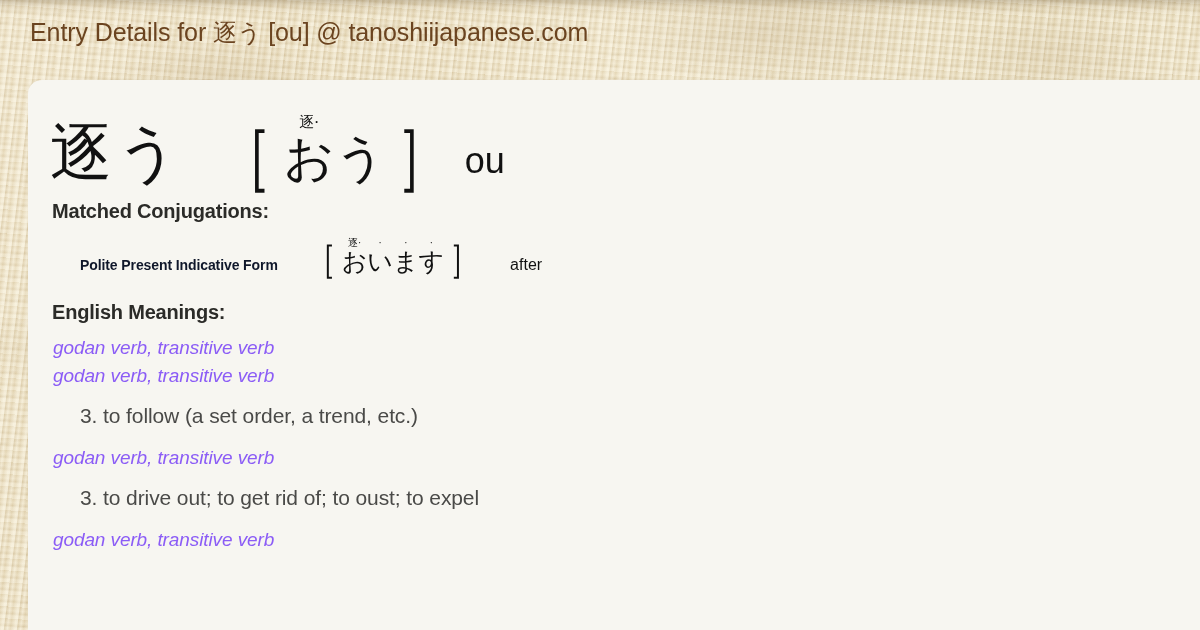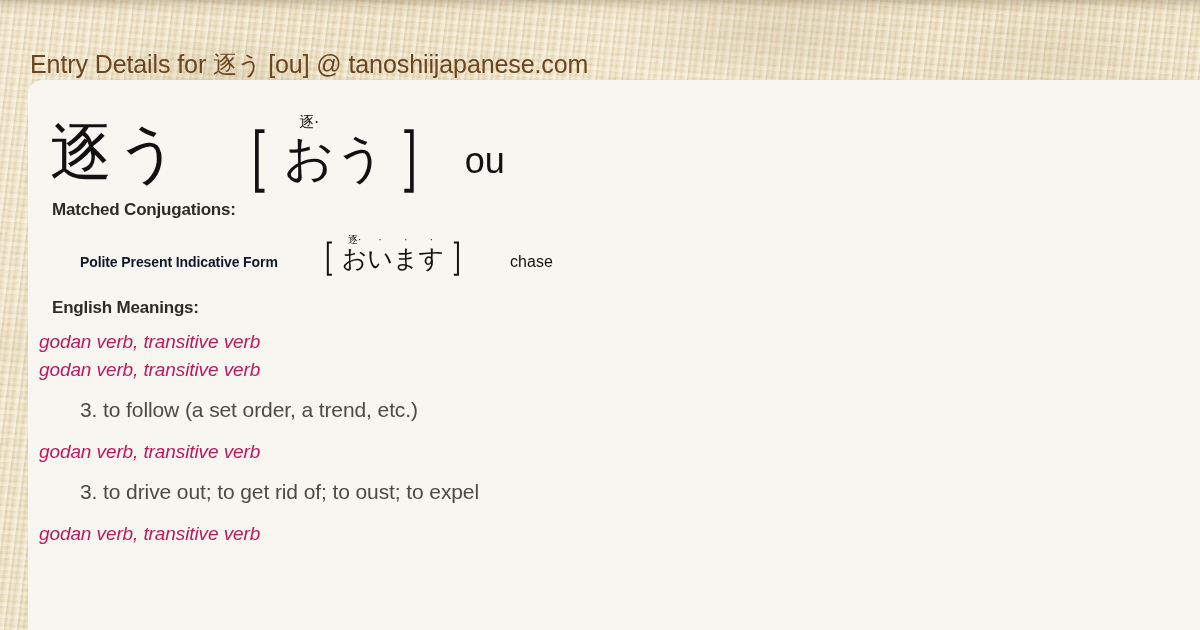--- a/index.html
+++ b/index.html
@@ -37,21 +37,21 @@
       radial-gradient(ellipse 220px 80px at 64% 5%, rgba(173,150,110,0.20), rgba(255,255,255,0) 72%),
       radial-gradient(ellipse 140px 70px at 88% 9%, rgba(196,176,138,0.20), rgba(255,255,255,0) 70%),
       radial-gradient(ellipse 120px 50px at 40% 78%, rgba(190,168,128,0.16), rgba(255,255,255,0) 72%),
       radial-gradient(ellipse 150px 55px at 6% 55%, rgba(200,180,142,0.18), rgba(255,255,255,0) 72%);
   }
 
   
   #site-title {
     position: absolute;
     left: 30px;
-    top: 48px;
+    top: 16px;
     z-index: 3;
     font-size: 25px;
     line-height: 32px;
     font-weight: normal;
     color: #6b4420;
     white-space: nowrap;
     letter-spacing: -0.1px;
   }
   #site-title .jp {
     font-family: "DejaVu Serif", "Liberation Serif", serif;
@@ -130,21 +130,21 @@
   .romaji-main {
     font-size: 36px;
     line-height: 1;
     color: #111111;
     margin-left: 5px;
     padding-bottom: 9px;
   }
 
   
   .section-label {
-    font-size: 17px;
+    font-size: 20px;
     font-weight: bold;
     color: #2b2b28;
     padding-left: 24px;
     letter-spacing: -0.2px;
   }
   #matched-label { margin-top: 12px; }
   #meanings-label { margin-top: 22px; }
 
   
   #conjugation-list { margin-top: 14px; }
@@ -194,22 +194,22 @@
     color: #111111;
     margin-left: 26px;
     padding-bottom: 6px;
   }
 
   
   #meanings-list { margin-top: 10px; }
   .pos-line {
     font-size: 19px;
     font-style: italic;
-    color: #be185d;
-    padding-left: 11px;
+    color: #8b5cf6;
+    padding-left: 25px;
     line-height: 28px;
     letter-spacing: -0.1px;
   }
   .sense-line {
     font-size: 21px;
     color: #4a4a48;
     padding-left: 52px;
     line-height: 32px;
     margin-top: 10px;
     margin-bottom: 12px;
@@ -266,21 +266,21 @@
             <span class="ruby-top">·</span>
             <span class="ruby-base">ま</span>
           </span>
           <span class="ruby-unit">
             <span class="ruby-top">·</span>
             <span class="ruby-base">す</span>
           </span>
         </span>
         <span class="bracket">］</span>
       </span>
-      <span class="conj-romaji">chase</span>
+      <span class="conj-romaji">after</span>
     </div>
   </div>
 
   <div class="section-label" id="meanings-label">English Meanings:</div>
 
   <div id="meanings-list">
     <div class="pos-line">godan verb, transitive verb</div>
     <div class="pos-line">godan verb, transitive verb</div>
     <div class="sense-line">3. to follow (a set order, a trend, etc.)</div>
     <div class="pos-line">godan verb, transitive verb</div>

